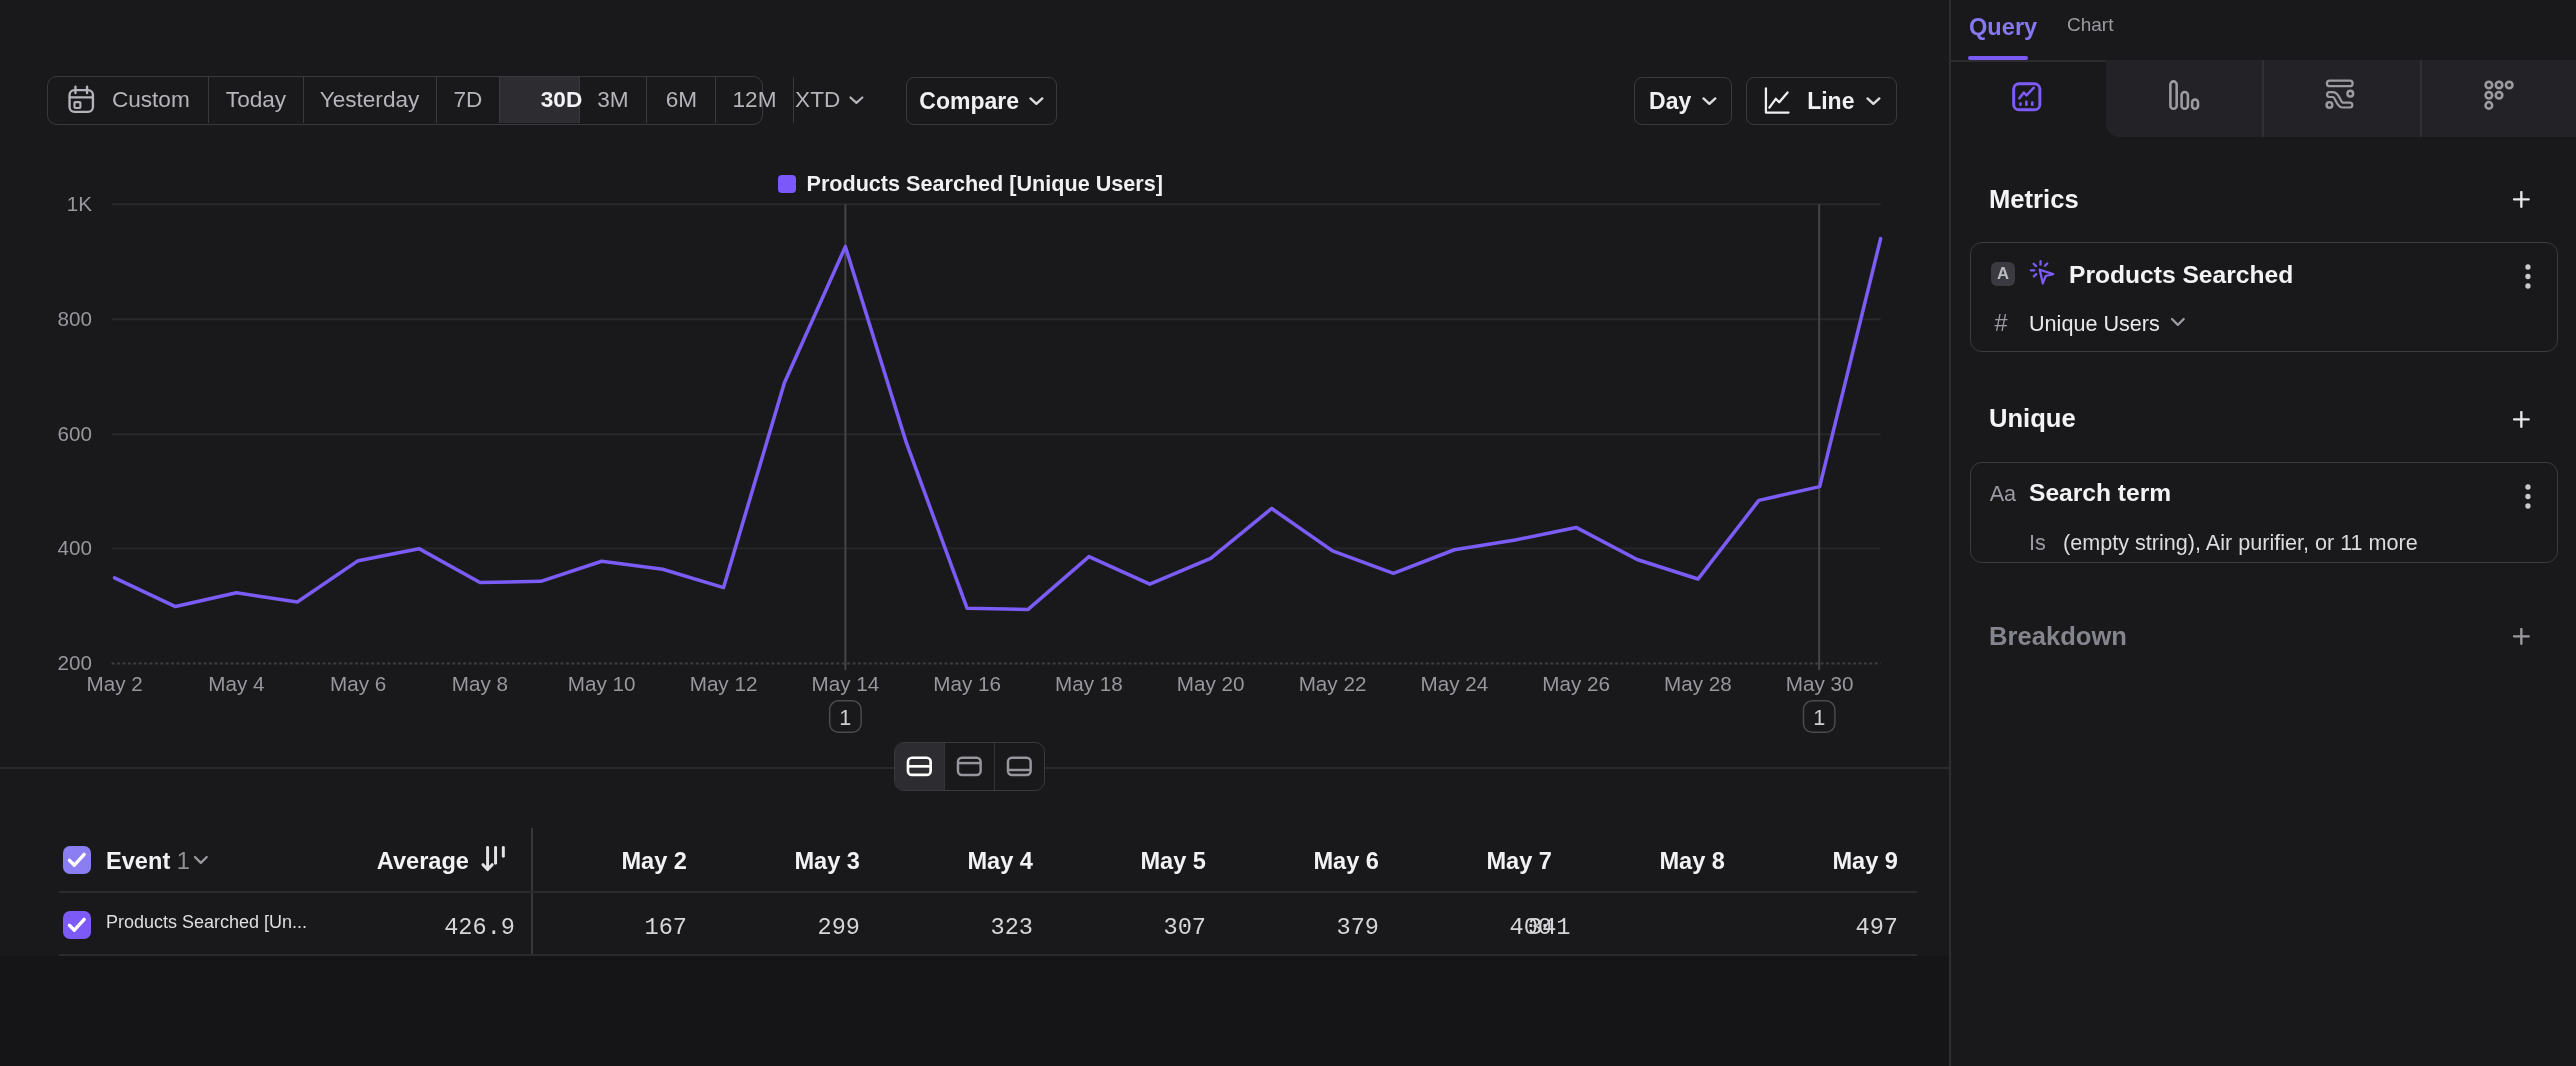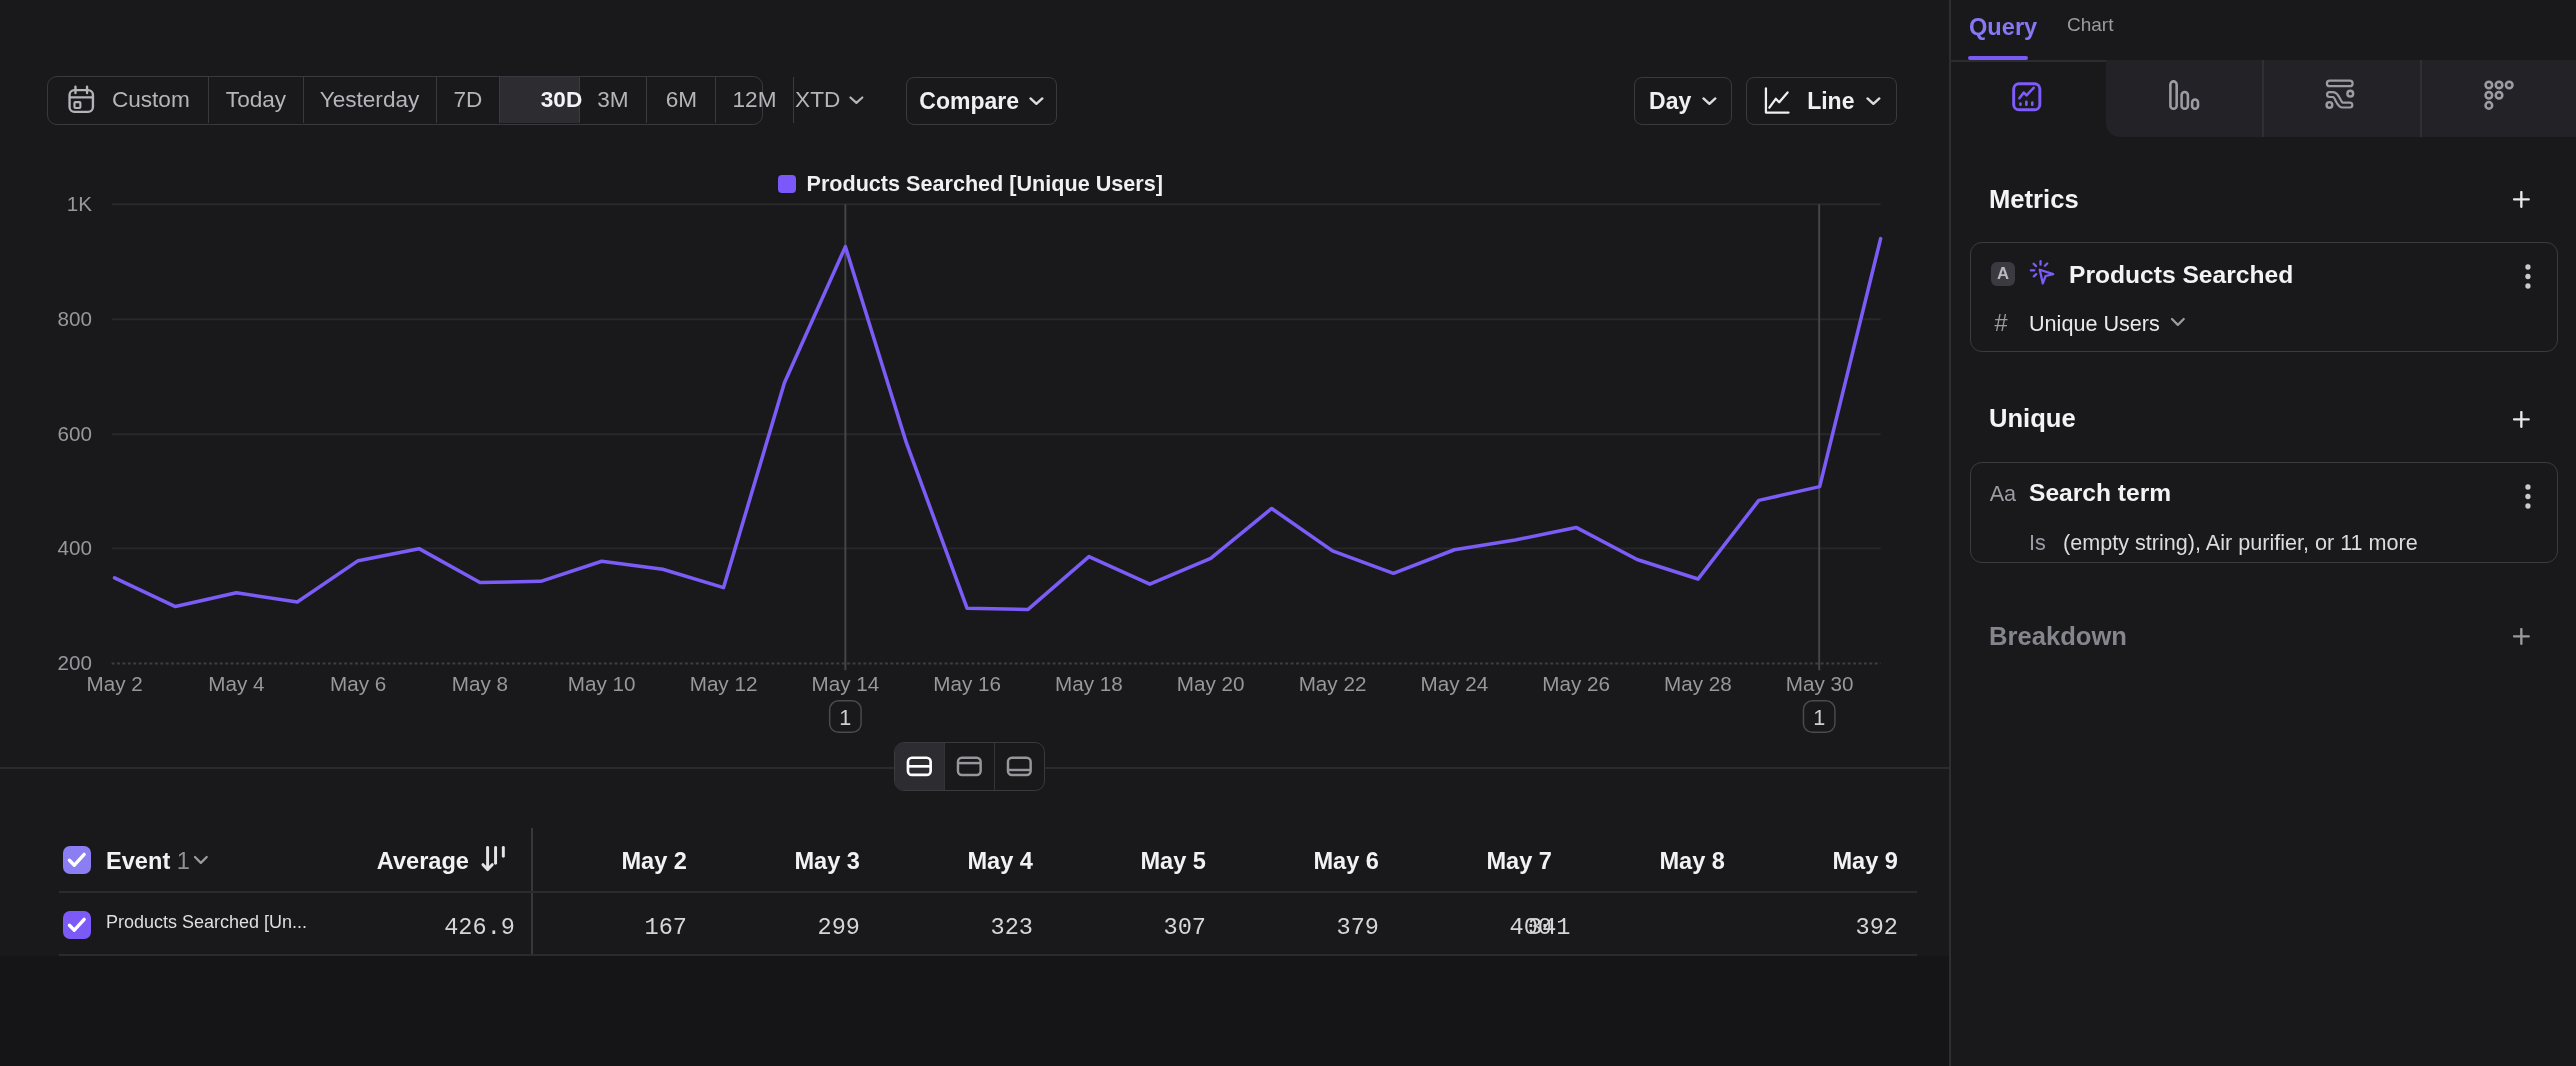--- a/index.html
+++ b/index.html
@@ -187,21 +187,21 @@
 <div class="abs txt" style="left:106px;top:912px;font-size:18px;color:#dfdfe3;">Products Searched [Un...</div>
 <div class="abs txt mono" style="left:318px;top:914px;width:197px;text-align:right;">426.9</div>
 <div id="mayvals">
     <div class="abs txt mono" style="left:490px;top:914px;width:197px;text-align:right;">167</div>
     <div class="abs txt mono" style="left:663px;top:914px;width:197px;text-align:right;">299</div>
     <div class="abs txt mono" style="left:836px;top:914px;width:197px;text-align:right;">323</div>
     <div class="abs txt mono" style="left:1009px;top:914px;width:197px;text-align:right;">307</div>
     <div class="abs txt mono" style="left:1182px;top:914px;width:197px;text-align:right;">379</div>
     <div class="abs txt mono" style="left:1355px;top:914px;width:197px;text-align:right;">400</div>
     <div class="abs txt mono" style="left:1528px;top:914px;width:197px;text-align:left;">341</div>
-    <div class="abs txt mono" style="left:1701px;top:914px;width:197px;text-align:right;">392</div>
+    <div class="abs txt mono" style="left:1701px;top:914px;width:197px;text-align:right;">497</div>
   </div>
 <style>
   .cb{width:27.6px;height:27.6px;border-radius:6.9px;}
   .mono{font-family:"Liberation Mono",monospace;font-size:23.6px;color:#d6d6da;}
 </style>
 
 <div class="abs" style="left:0;top:956px;width:1949px;height:111px;background:#151517;"></div>
 
 <div class="abs" style="left:1949px;top:0;width:1.5px;height:1067px;background:#2e2e32;"></div>
 

